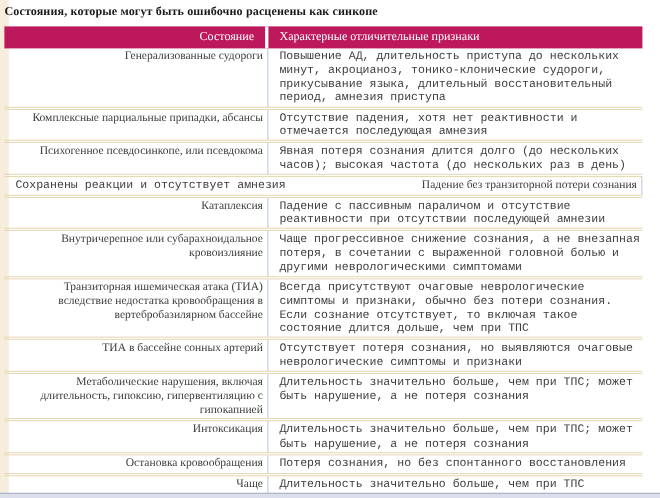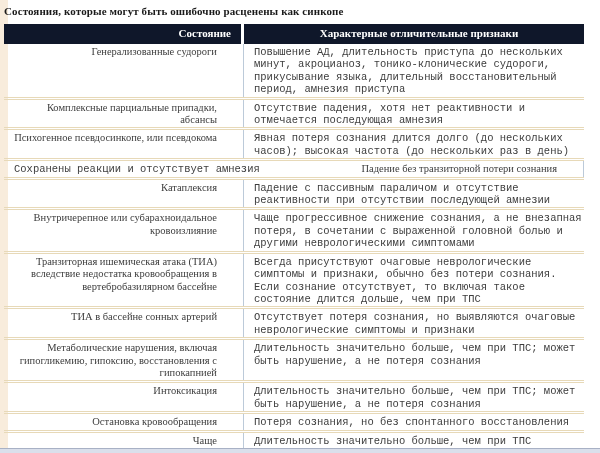--- a/index.html
+++ b/index.html
@@ -30,47 +30,47 @@
   .title {
     font-size: 11px;
     font-weight: bold;
     color: #1a1a1a;
     margin: 0 0 7px 0;
     letter-spacing: 0.1px;
   }
   .table { width: 580px; }
   .thead {
     display: flex;
-    background: #0f172a;
+    background: #be185d;
     color: #ffffff;
-    font-weight: bold;
+    font-weight: normal;
     font-size: 11px;
     line-height: 13px;
   }
-  .th { box-sizing: border-box; padding: 3px 0 4px 0; text-align: center; }
+  .th { box-sizing: border-box; padding: 3px 0 4px 0; }
   .th-left {
     width: 240px;
     text-align: right;
     padding-right: 10px;
     border-right: 3px solid #ffffff;
   }
   .th-right { flex: 1; padding-left: 10px; }
   .trow { display: flex; }
   .trow + .trow { border-top: 3px double #e7d9b8; }
   .cell {
     box-sizing: border-box;
     font-size: 10.5px;
     line-height: 12.4px;
     color: #3d3d3d;
     padding: 2px 0 1px 0;
   }
   .cell-left {
     width: 240px;
     text-align: right;
-    padding-right: 26px;
+    padding-right: 4px;
     padding-left: 4px;
     border-right: 1px solid #bccad9;
   }
   .cell-right { flex: 1; padding-left: 10px; padding-right: 2px; font-family: Liberation Mono, monospace; }
 </style>
 </head>
 <body>
 
 <div class="left-strip"></div>
 
@@ -109,21 +109,21 @@
     </div>
     <div class="trow">
       <div class="cell cell-left">Транзиторная ишемическая атака (ТИА) вследствие недостатка кровообращения в вертебробазилярном бассейне</div>
       <div class="cell cell-right">Всегда присутствуют очаговые неврологические симптомы и признаки, обычно без потери сознания. Если сознание отсутствует, то включая такое состояние длится дольше, чем при ТПС</div>
     </div>
     <div class="trow">
       <div class="cell cell-left">ТИА в бассейне сонных артерий</div>
       <div class="cell cell-right">Отсутствует потеря сознания, но выявляются очаговые неврологические симптомы и признаки</div>
     </div>
     <div class="trow">
-      <div class="cell cell-left">Метаболические нарушения, включая гипогликемию, гипоксию, восстановления с гипокапнией</div>
+      <div class="cell cell-left">Метаболические нарушения, включая длительность, гипоксию, гипервентиляцию с гипокапнией</div>
       <div class="cell cell-right">Длительность значительно больше, чем при ТПС; может быть нарушение, а не потеря сознания</div>
     </div>
     <div class="trow">
       <div class="cell cell-left">Интоксикация</div>
       <div class="cell cell-right">Длительность значительно больше, чем при ТПС; может быть нарушение, а не потеря сознания</div>
     </div>
     <div class="trow">
       <div class="cell cell-left">Остановка кровообращения</div>
       <div class="cell cell-right">Потеря сознания, но без спонтанного восстановления</div>
     </div>

